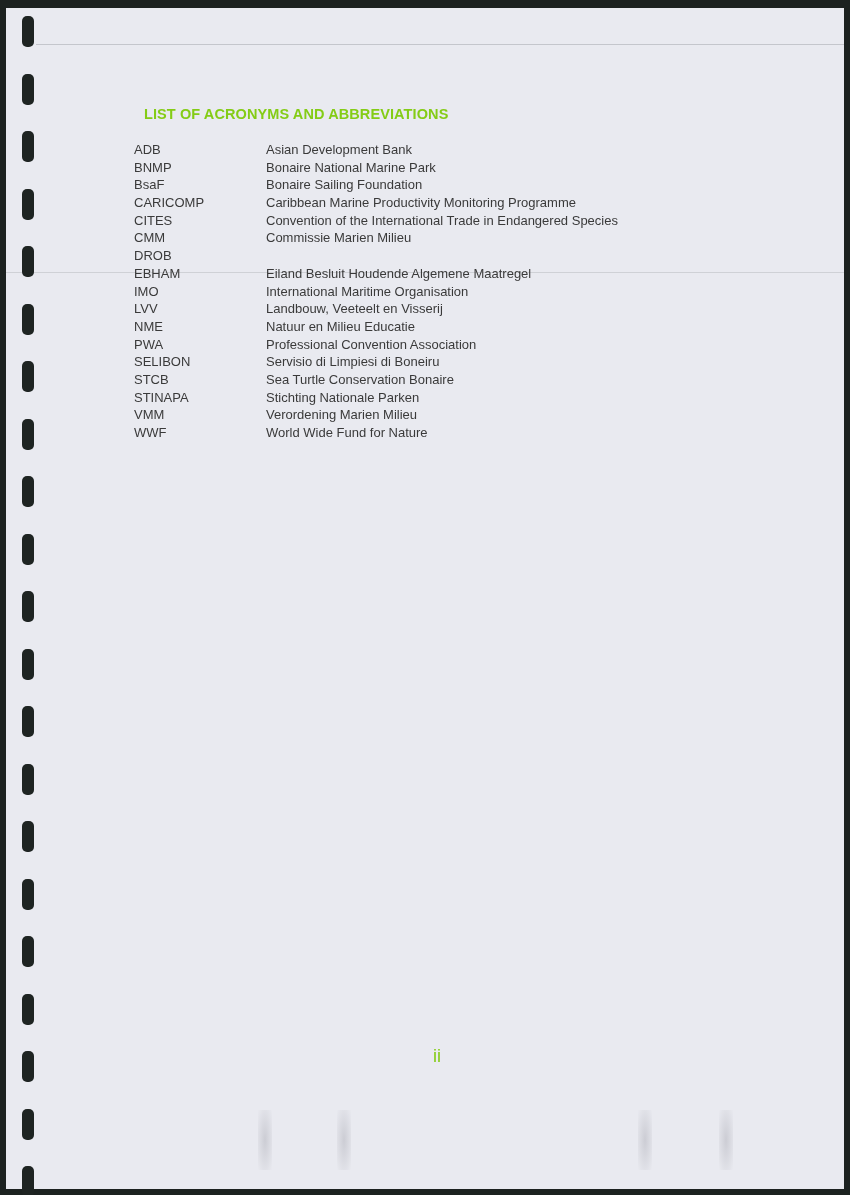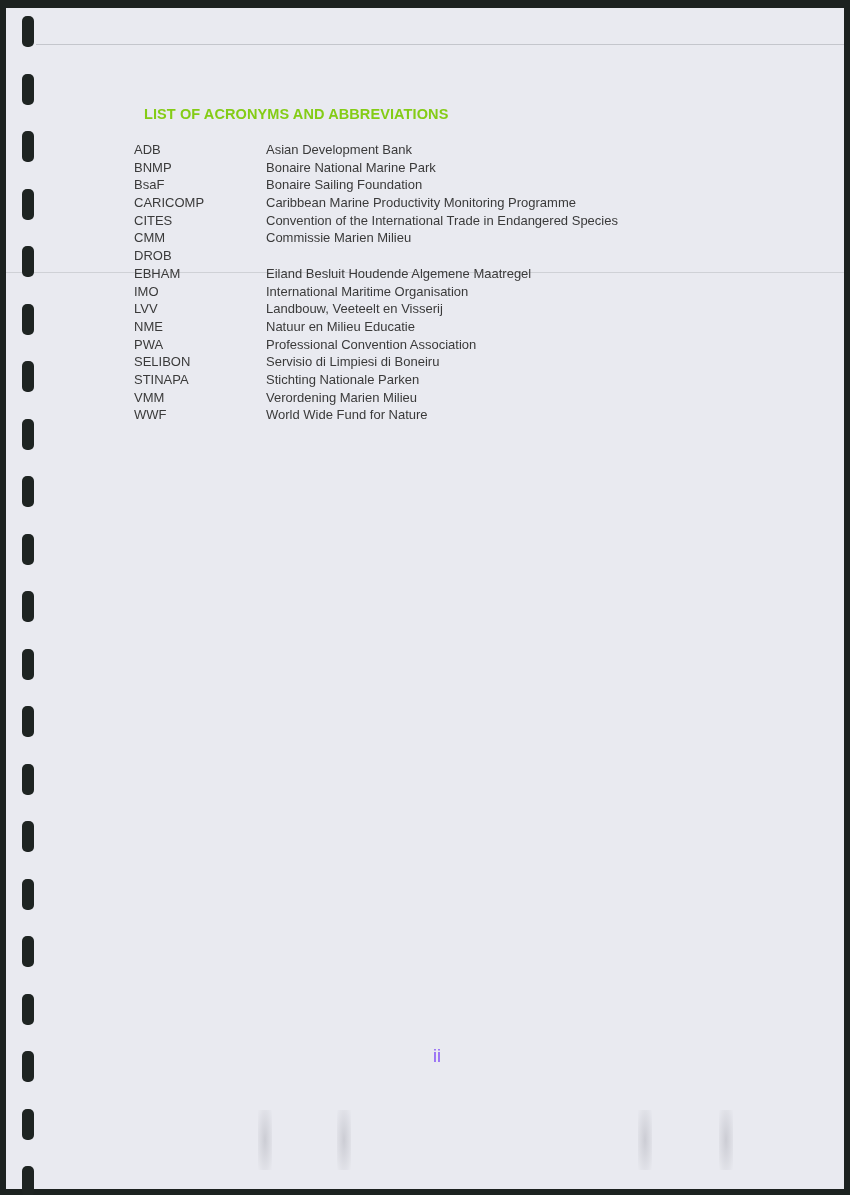--- a/index.html
+++ b/index.html
@@ -25,21 +25,21 @@
   }
   .list {
     position: absolute; left: 134px; top: 141px;
   }
   .row {
     display: flex; height: 17.7px; font-size: 13px; color: #3a3a3a; line-height: 17.7px;
   }
   .abbr { width: 101px; }
   .def { white-space: nowrap; margin-left: 31px; }
   .pageno {
-    position: absolute; left: 433px; top: 1046px; font-size: 18px; color: #8b5cf6;
+    position: absolute; left: 433px; top: 1046px; font-size: 18px; color: #84cc16;
   }
   .smudge {
     position: absolute; top: 1110px; width: 14px; height: 60px;
     background: radial-gradient(ellipse at center, rgba(150,150,160,0.35), rgba(150,150,160,0));
   }
 </style>
 </head>
 <body>
 
 <div class="page">
@@ -119,20 +119,24 @@
     </div>
     <div class="row">
       <span class="abbr">PWA</span>
       <span class="def">Professional Convention Association</span>
     </div>
     <div class="row">
       <span class="abbr">SELIBON</span>
       <span class="def">Servisio di Limpiesi di Boneiru</span>
     </div>
     <div class="row">
+      <span class="abbr">STCB</span>
+      <span class="def">Sea Turtle Conservation Bonaire</span>
+    </div>
+    <div class="row">
       <span class="abbr">STINAPA</span>
       <span class="def">Stichting Nationale Parken</span>
     </div>
     <div class="row">
       <span class="abbr">VMM</span>
       <span class="def">Verordening Marien Milieu</span>
     </div>
     <div class="row">
       <span class="abbr">WWF</span>
       <span class="def">World Wide Fund for Nature</span>

